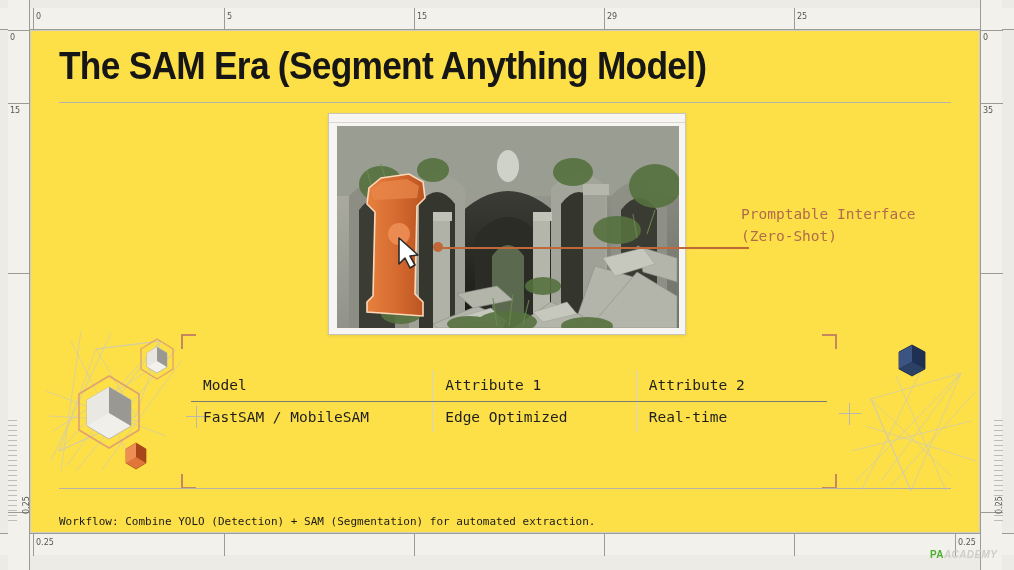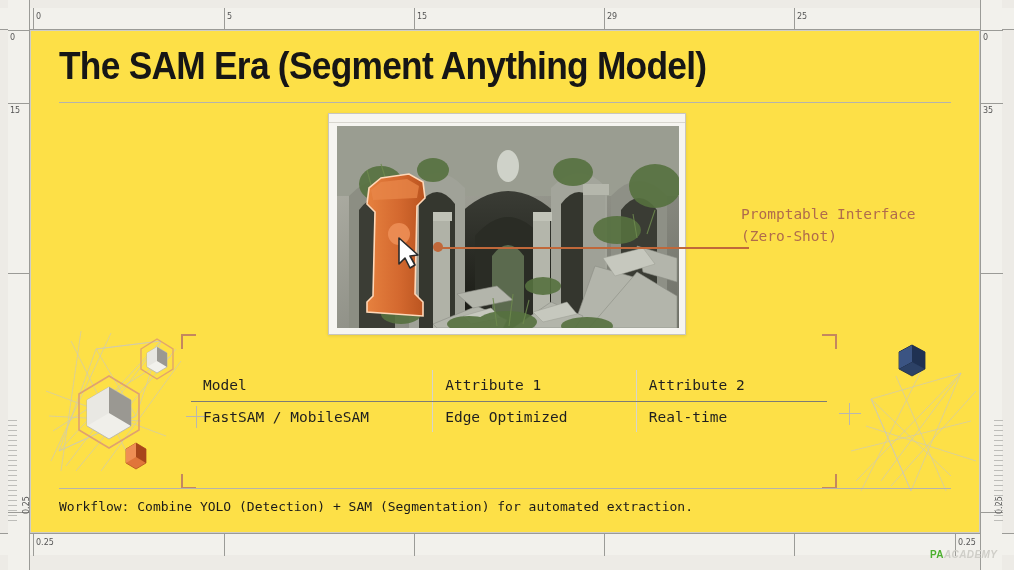--- a/index.html
+++ b/index.html
@@ -174,23 +174,23 @@
   .bracket.tr { right: -10px; top: -10px; border-right: 2px solid #c4875f; border-top: 2px solid #c4875f; }
   .bracket.bl { left: -10px; bottom: -10px; border-left: 2px solid #c4875f; border-bottom: 2px solid #c4875f; }
   .bracket.br { right: -10px; bottom: -10px; border-right: 2px solid #c4875f; border-bottom: 2px solid #c4875f; }
 
   
   #footer-rule {
     position: absolute; left: 28px; top: 457px;
     width: 892px; height: 1px; background: #b5b3ac;
   }
   #footer-text {
-    position: absolute; left: 28px; top: 468px;
+    position: absolute; left: 28px; top: 484px;
     font-family: "DejaVu Sans Mono", monospace;
-    font-size: 13px;
+    font-size: 11px;
     color: #1a1a1a;
     white-space: nowrap;
   }
 
   
   #watermark {
     position: absolute; left: 930px; top: 549px;
     font-size: 10px; font-weight: bold; font-style: italic;
     letter-spacing: 0.4px;
     white-space: nowrap;

